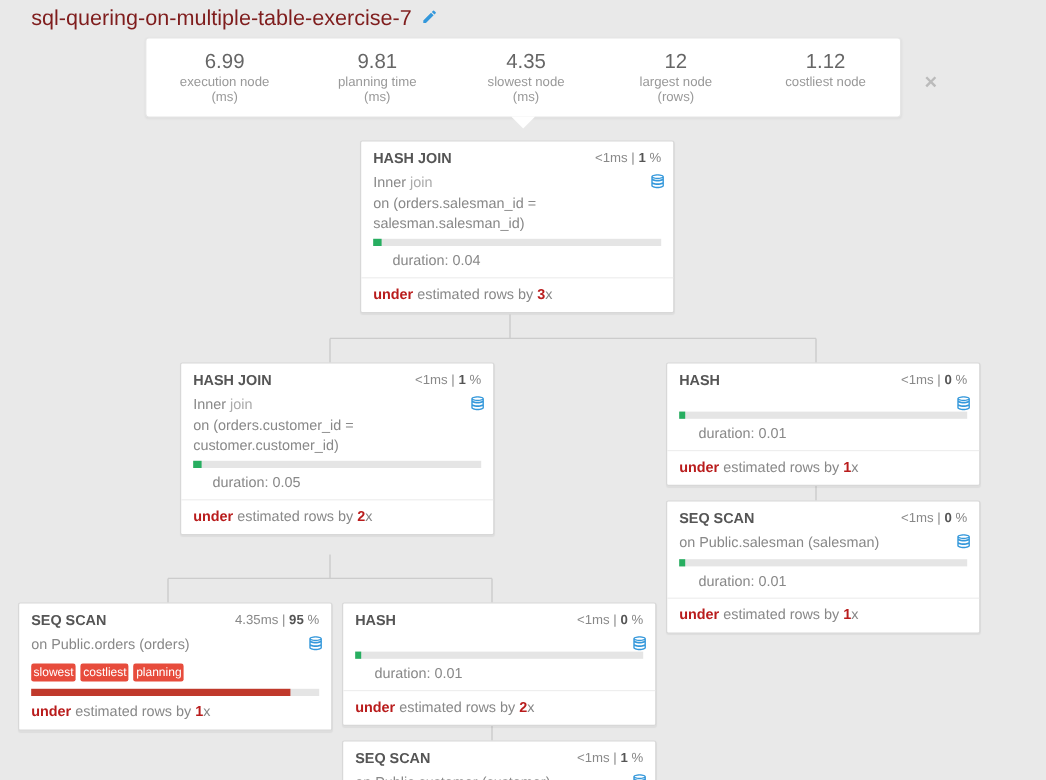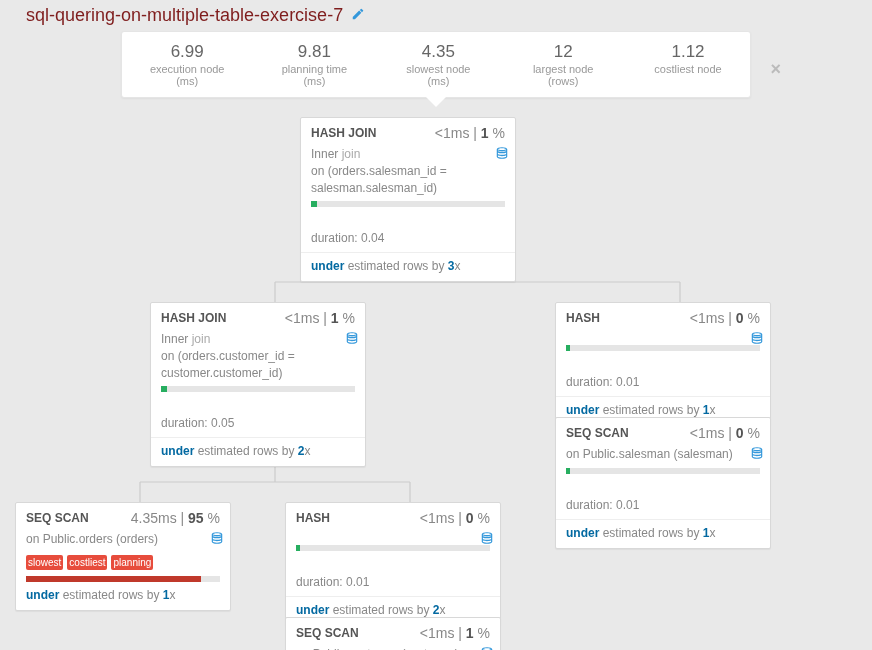--- a/index.html
+++ b/index.html
@@ -10,37 +10,37 @@
   .stats-wrap{position:relative;margin:0 auto;width:630px;}
   .stats{display:flex;gap:44px;justify-content:center;background:#fff;border:1px solid #e5e5e5;border-radius:3px;padding:10px 22px 10px;box-shadow:0 1px 2px rgba(0,0,0,.05);}
   .stat{text-align:center;min-width:80px;}
   .stat .val{font-size:17px;color:#666;}
   .stat .lab{font-size:11px;color:#999;margin-top:1px;}
   .close-x{position:absolute;right:-30px;top:50%;transform:translateY(-50%);font-size:18px;font-weight:bold;color:#bbb;cursor:pointer;}
   .pointer{width:0;height:0;border-left:10px solid transparent;border-right:10px solid transparent;border-top:10px solid #fff;margin:-1px auto 0;}
   .canvas{position:relative;width:872px;height:560px;}
   svg.connectors{position:absolute;inset:0;width:100%;height:100%;pointer-events:none;}
   svg.connectors line{stroke:#ccc;stroke-width:1.2;}
-  .node{position:absolute;width:216px;background:#fff;border:1px solid #d8d8d8;border-radius:2px;box-shadow:0 1px 1px rgba(0,0,0,.05);}
+  .node{position:absolute;width:262px;background:#fff;border:1px solid #d8d8d8;border-radius:2px;box-shadow:0 1px 1px rgba(0,0,0,.05);}
   .hdr{display:flex;align-items:center;justify-content:space-between;padding:7px 10px 5px;}
   .hdr .nm{font-size:12px;font-weight:700;color:#555;}
-  .hdr .mt{font-size:14px;color:#888;}
+  .hdr .mt{font-size:11px;color:#888;}
   .hdr .mt b{color:#555;font-weight:700;}
   .sub{padding:0 10px 5px;font-size:12px;color:#888;line-height:1.4;position:relative;}
   .sub .join-kw{color:#aaa;}
   .db-icon{position:absolute;right:6px;top:0;}
   .db-icon svg{width:14px;height:14px;fill:#3498db;}
   .tags{padding:2px 10px 6px;display:flex;gap:4px;}
   .tag{background:#e74c3c;color:#fff;font-size:10px;font-weight:500;padding:2px 2px;border-radius:2px;}
   .bar{height:6px;background:#e5e5e5;margin:0 10px;position:relative;}
   .bar .fill{position:absolute;inset:0 auto 0 0;background:#27ae60;}
   .bar .fill.red{background:#c0392b;}
-  .dur{padding:5px 10px 7px;font-size:12px;color:#888;border-bottom:1px solid #eee;margin-top:19px;}
+  .dur{padding:5px 26px 7px;font-size:12px;color:#888;border-bottom:1px solid #eee;}
   .est{padding:6px 10px 8px;font-size:12px;color:#888;}
-  .est b, .dur b{color:#0369a1;font-weight:700;}
+  .est b, .dur b{color:#b91c1c;font-weight:700;}
 </style>
 </head>
 <body>
 
 <div class="title-row">
   <h2>sql-quering-on-multiple-table-exercise-7</h2>
   <span class="edit-icon">
     <svg viewBox="0 0 24 24">
         <path d="M3 17.25V21h3.75l11-11.04-3.75-3.75L3 17.25zM20.71 7.04a1 1 0 0 0 0-1.41l-2.34-2.34a1 1 0 0 0-1.41 0l-1.83 1.83 3.75 3.75 1.83-1.83z"></path>
       </svg>

